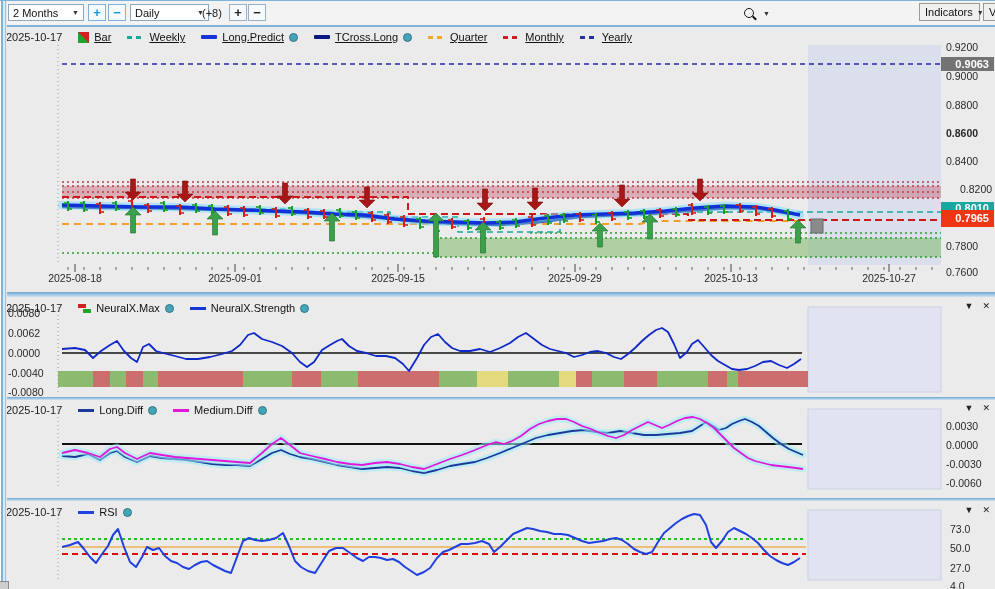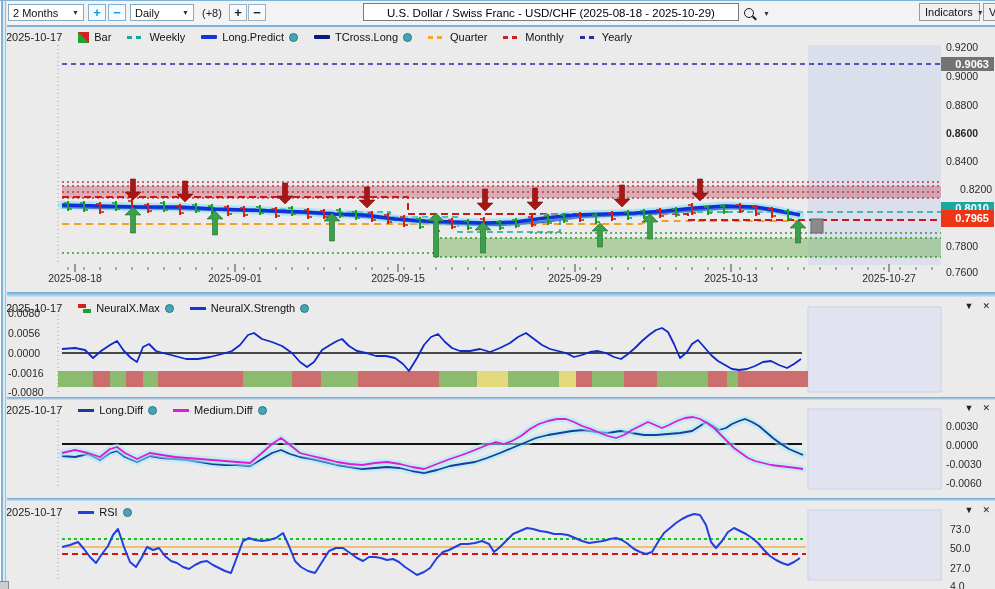--- a/index.html
+++ b/index.html
@@ -55,30 +55,27 @@
 
 <div id="stage">
 
   <div id="toolbar">
     <div class="combo" style="left:8px;width:76px;">
       <span>2 Months</span>
       <span class="caret">▼</span>
     </div>
     <button class="tbtn blue" style="left:88px;">+</button>
     <button class="tbtn blue" style="left:108px;">−</button>
-    <div class="combo" style="left:130px;width:64px;">
+    <div class="combo" style="left:130px;width:79px;">
       <span>Daily</span>
       <span class="caret">▼</span>
     </div>
     <span class="offset" style="left:202px;">(+8)</span>
     <button class="tbtn" style="left:229px;">+</button>
     <button class="tbtn" style="left:248px;">−</button>
-    <div id="titlebox">
-      <span>U.S. Dollar / Swiss Franc - USD/CHF (2025-08-18 - 2025-10-29)</span>
-    </div>
     <div id="searchbox">
       <span class="mag"></span>
       <span class="caret">▼</span>
     </div>
     <div class="ddbtn" style="right:52px;width:61px;">
       <span>Indicators</span>
       <span class="caret">▼</span>
     </div>
     <div class="ddbtn" style="right:2px;width:47px;text-align:right;">
       <span>Views</span>
@@ -371,40 +368,40 @@
       <div class="axlbl" style="left: 946px; top: 188px; transform: translateY(-50%); padding-left: 14px;">0.8200</div>
       <div class="axlbl" style="left: 946px; top: 245px; transform: translateY(-50%);">0.7800</div>
       <div class="axlbl" style="left: 946px; top: 271px; transform: translateY(-50%);">0.7600</div>
       <div class="axlbl" style="left: 75px; top: 277px; transform: translate(-50%, -50%);">2025-08-18</div>
       <div class="axlbl" style="left: 235px; top: 277px; transform: translate(-50%, -50%);">2025-09-01</div>
       <div class="axlbl" style="left: 398px; top: 277px; transform: translate(-50%, -50%);">2025-09-15</div>
       <div class="axlbl" style="left: 575px; top: 277px; transform: translate(-50%, -50%);">2025-09-29</div>
       <div class="axlbl" style="left: 731px; top: 277px; transform: translate(-50%, -50%);">2025-10-13</div>
       <div class="axlbl" style="left: 889px; top: 277px; transform: translate(-50%, -50%);">2025-10-27</div>
       <div class="axlbl" style="left: 8px; top: 312px; transform: translateY(-50%);">0.0080</div>
-      <div class="axlbl" style="left: 8px; top: 332px; transform: translateY(-50%);">0.0056</div>
+      <div class="axlbl" style="left: 8px; top: 332px; transform: translateY(-50%);">0.0062</div>
       <div class="axlbl" style="left: 8px; top: 352px; transform: translateY(-50%);">0.0000</div>
-      <div class="axlbl" style="left: 8px; top: 372px; transform: translateY(-50%);">-0.0016</div>
+      <div class="axlbl" style="left: 8px; top: 372px; transform: translateY(-50%);">-0.0040</div>
       <div class="axlbl" style="left: 8px; top: 391px; transform: translateY(-50%);">-0.0080</div>
       <div class="axlbl" style="left: 946px; top: 425px; transform: translateY(-50%);">0.0030</div>
       <div class="axlbl" style="left: 946px; top: 444px; transform: translateY(-50%);">0.0000</div>
       <div class="axlbl" style="left: 946px; top: 463px; transform: translateY(-50%);">-0.0030</div>
       <div class="axlbl" style="left: 946px; top: 482px; transform: translateY(-50%);">-0.0060</div>
       <div class="axlbl" style="left: 950px; top: 528px; transform: translateY(-50%);">73.0</div>
       <div class="axlbl" style="left: 950px; top: 547px; transform: translateY(-50%);">50.0</div>
       <div class="axlbl" style="left: 950px; top: 567px; transform: translateY(-50%);">27.0</div>
       <div class="axlbl" style="left: 950px; top: 585px; transform: translateY(-50%);">4.0</div>
       <div class="badge" style="left: 941px; top: 56px; width: 53px; height: 14px; background: #737373; line-height: 14px;">0.9063</div>
       <div class="badge" style="left: 941px; top: 201px; width: 53px; height: 13px; background: rgb(25, 167, 160); line-height: 13px;">0.8010</div>
       <div class="badge" style="left: 941px; top: 209px; width: 53px; height: 17px; background: rgb(238, 53, 20); line-height: 17px;">0.7965</div>
     </div>
 
   <div class="phead" style="top:29px;">
     <span class="pdate">2025-10-17</span>
-    <span id="legend-main" style="display:inline-flex;gap:16px;">
+    <span id="legend-main" style="display:inline-flex;gap:16px;text-decoration:underline;">
         <span class="li">
           <span class="sw sw-baricon"></span>
           <span class="lt">Bar</span>
         </span>
         <span class="li">
           <span class="sw sw-dash" style="background: repeating-linear-gradient(90deg, rgb(24, 168, 154) 0px, rgb(24, 168, 154) 5px, rgba(0, 0, 0, 0) 5px, rgba(0, 0, 0, 0) 9px);"></span>
           <span class="lt">Weekly</span>
         </span>
         <span class="li">
           <span class="sw sw-thick" style="background: rgb(21, 53, 216);"></span>

